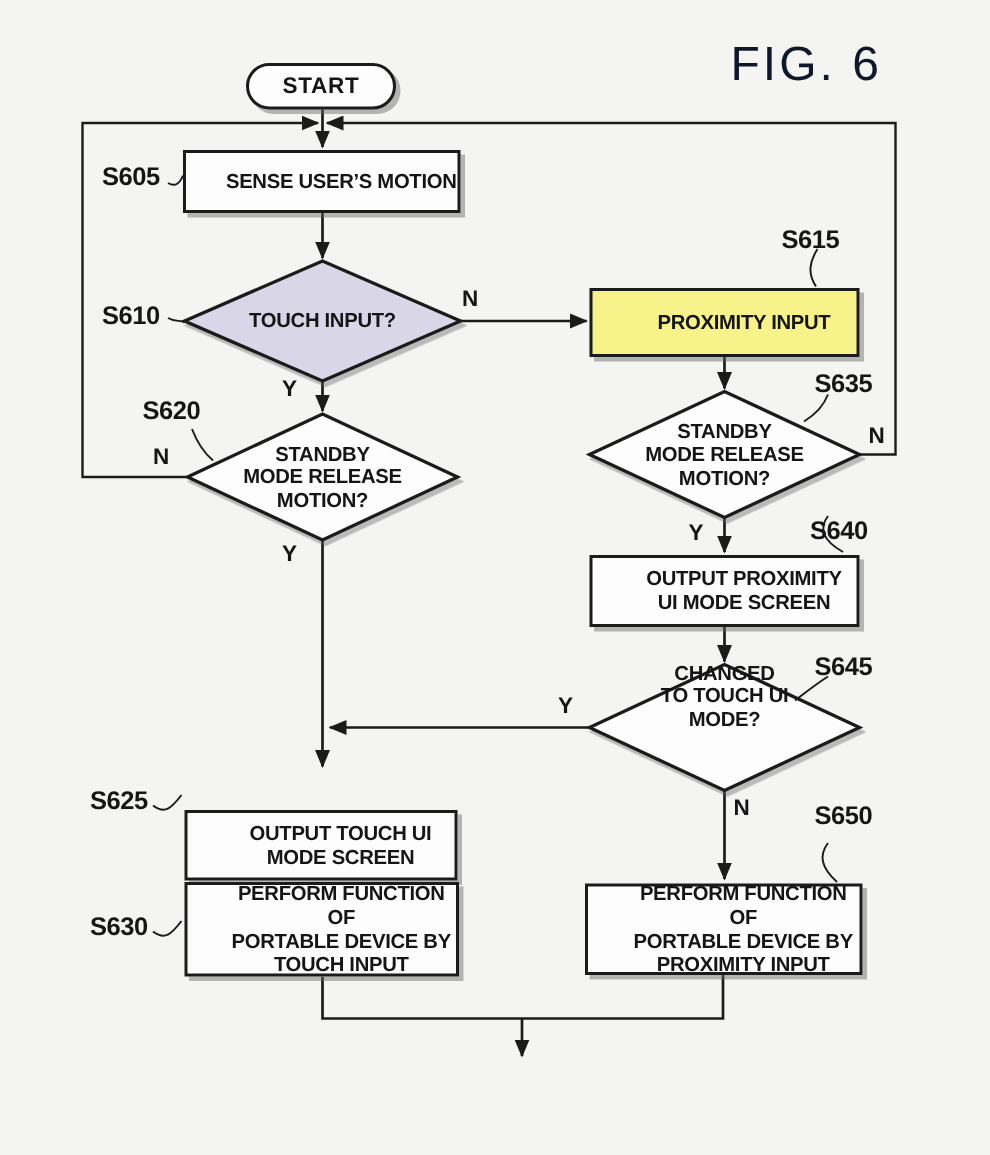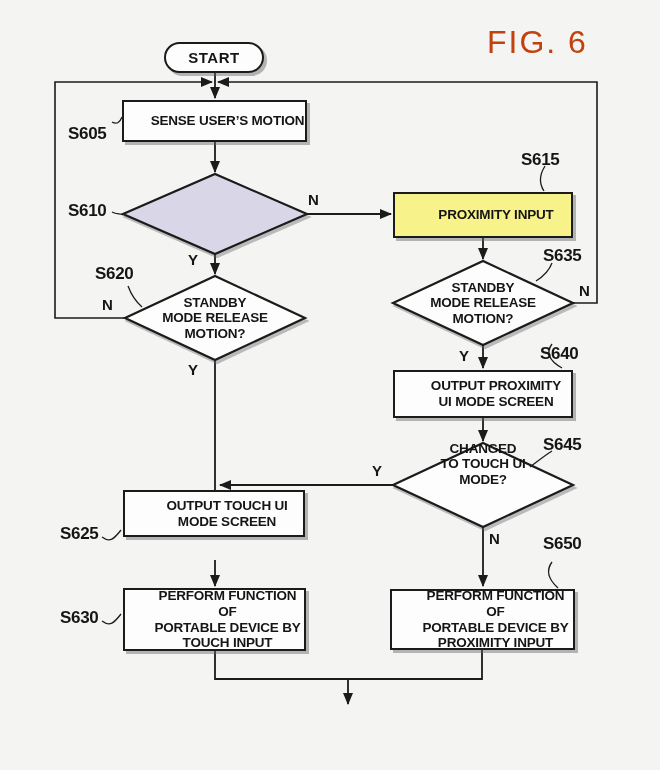--- a/index.html
+++ b/index.html
@@ -49,21 +49,21 @@
     position:absolute;z-index:3;font-size:15px;font-weight:600;
   }
   #watermark{
     position:absolute;left:88px;top:138px;z-index:4;
     font-size:54px;font-weight:300;letter-spacing:2px;
     color:var(--watermark-color,#cfc7b4);opacity:.62;
     pointer-events:none;white-space:nowrap;
   }
   #fig-label{
     position:absolute;left:487px;top:24px;z-index:3;
-    font-size:32px;font-weight:300;letter-spacing:2px;color:#c2410c;
+    font-size:32px;font-weight:300;letter-spacing:2px;color:#0f172a;
   }
 </style>
 </head>
 <body>
 
 <div id="stage">
 
   <svg id="wires" width="660" height="770" viewBox="0 0 660 770">
     <defs>
       <marker id="ah" markerUnits="userSpaceOnUse" markerWidth="12" markerHeight="10" refX="11" refY="5" orient="auto">
@@ -106,40 +106,41 @@
   </svg>
 
   <div id="fig-label">FIG. 6</div>
 
   <div class="terminal" style="left:164px;top:42px;width:100px;height:31px;">START</div>
 
   <div class="node" style="left:122px;top:100px;width:185px;height:42px;">SENSE USER’S MOTION</div>
   <div class="node hl" style="left:393px;top:192px;width:180px;height:46px;">PROXIMITY INPUT</div>
   <div class="node" style="left:393px;top:370px;width:180px;height:48px;">OUTPUT PROXIMITY
 UI MODE SCREEN</div>
-  <div class="node" style="left:123px;top:490px;width:182px;height:47px;">OUTPUT TOUCH UI
+  <div class="node" style="left:123px;top:540px;width:182px;height:47px;">OUTPUT TOUCH UI
 MODE SCREEN</div>
   <div class="node" style="left:123px;top:588px;width:183px;height:63px;">PERFORM FUNCTION OF
 PORTABLE DEVICE BY
 TOUCH INPUT</div>
   <div class="node" style="left:390px;top:589px;width:185px;height:61px;">PERFORM FUNCTION OF
 PORTABLE DEVICE BY
 PROXIMITY INPUT</div>
 
+  <div class="dtext" style="left:135px;top:200px;width:160px;height:28px;">TOUCH INPUT?</div>
   <div class="dtext" style="left:135px;top:293px;width:160px;height:50px;">STANDBY
 MODE RELEASE
 MOTION?</div>
   <div class="dtext" style="left:403px;top:278px;width:160px;height:50px;">STANDBY
 MODE RELEASE
 MOTION?</div>
   <div class="dtext" style="left:403px;top:439px;width:160px;height:50px;">CHANGED
 TO TOUCH UI
 MODE?</div>
 
-  <div class="steplabel" style="left:68px;top:124px;">S605</div>
+  <div class="steplabel" style="left:68px;top:108px;">S605</div>
   <div class="steplabel" style="left:68px;top:201px;">S610</div>
   <div class="steplabel" style="left:521px;top:150px;">S615</div>
   <div class="steplabel" style="left:95px;top:264px;">S620</div>
   <div class="steplabel" style="left:60px;top:524px;">S625</div>
   <div class="steplabel" style="left:60px;top:608px;">S630</div>
   <div class="steplabel" style="left:543px;top:246px;">S635</div>
   <div class="steplabel" style="left:540px;top:344px;">S640</div>
   <div class="steplabel" style="left:543px;top:435px;">S645</div>
   <div class="steplabel" style="left:543px;top:534px;">S650</div>
 

